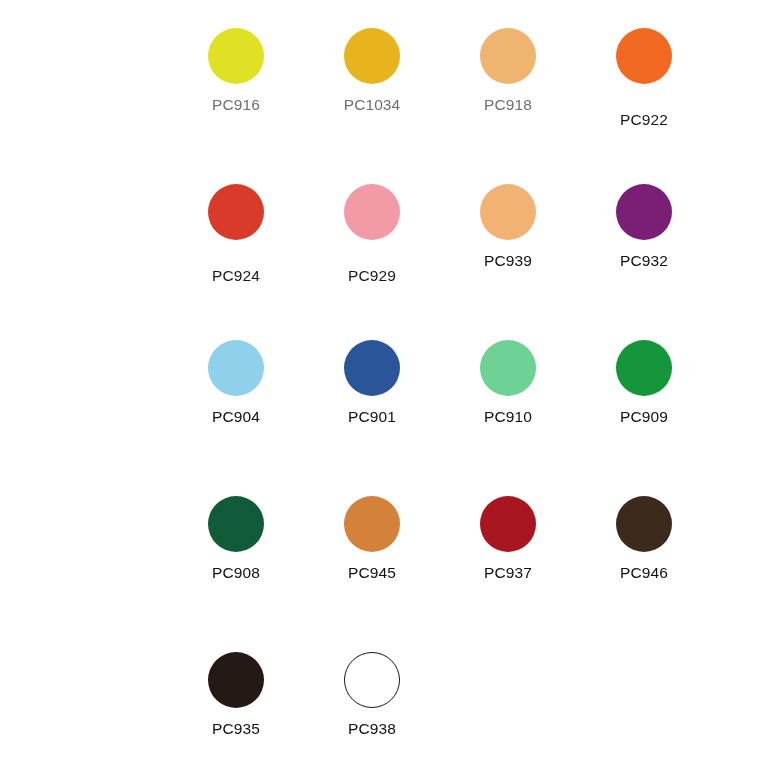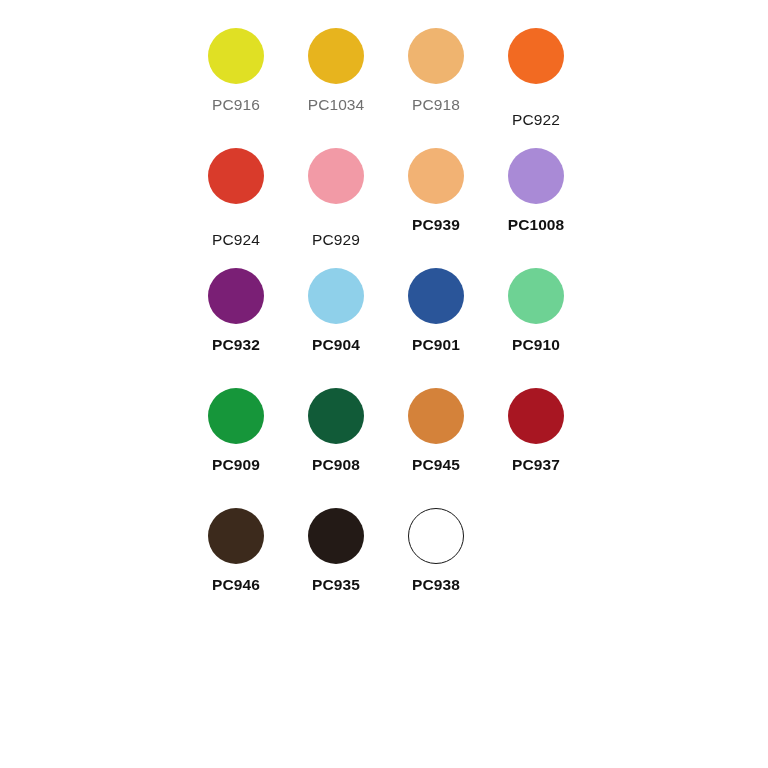--- a/index.html
+++ b/index.html
@@ -24,20 +24,21 @@
   .swatch-grid {
     position: absolute;
     left: 186px;
     top: 24px;
     width: 400px;
     display: grid;
     grid-template-columns: repeat(4, 100px);
     grid-auto-rows: 120px;
     column-gap: 0px;
     row-gap: 0px;
+    gap: 36px;
   }
   .swatch-cell {
     display: flex;
     flex-direction: column;
     align-items: center;
     justify-content: flex-start;
     width: 100px;
   }
   .swatch-dot {
     width: 56px;
@@ -62,21 +63,21 @@
     color: #6f6f6f;
     font-weight: 400;
   }
   .tone-dark {
     color: #1a1a1a;
     font-weight: 400;
     margin-top: 28px;
   }
   .tone-bold {
     color: #111111;
-    font-weight: 700;
+    font-weight: 400;
   }
 </style>
 </head>
 <body>
 
 <div id="swatch-chart">
   <div class="swatch-grid">
       <div class="swatch-cell">
         <div class="swatch-dot" style="background: rgb(224, 224, 36);"></div>
         <div class="swatch-label tone-light">PC916</div>
@@ -97,24 +98,20 @@
         <div class="swatch-dot" style="background: rgb(217, 59, 43);"></div>
         <div class="swatch-label tone-dark">PC924</div>
       </div>
       <div class="swatch-cell">
         <div class="swatch-dot" style="background: rgb(242, 154, 166);"></div>
         <div class="swatch-label tone-dark">PC929</div>
       </div>
       <div class="swatch-cell">
         <div class="swatch-dot" style="background: rgb(242, 178, 116);"></div>
         <div class="swatch-label tone-bold">PC939</div>
-      </div>
-      <div class="swatch-cell">
-        <div class="swatch-dot" style="background: rgb(169, 138, 214);"></div>
-        <div class="swatch-label tone-bold">PC1008</div>
       </div>
       <div class="swatch-cell">
         <div class="swatch-dot" style="background: rgb(122, 31, 117);"></div>
         <div class="swatch-label tone-bold">PC932</div>
       </div>
       <div class="swatch-cell">
         <div class="swatch-dot" style="background: rgb(143, 208, 234);"></div>
         <div class="swatch-label tone-bold">PC904</div>
       </div>
       <div class="swatch-cell">

